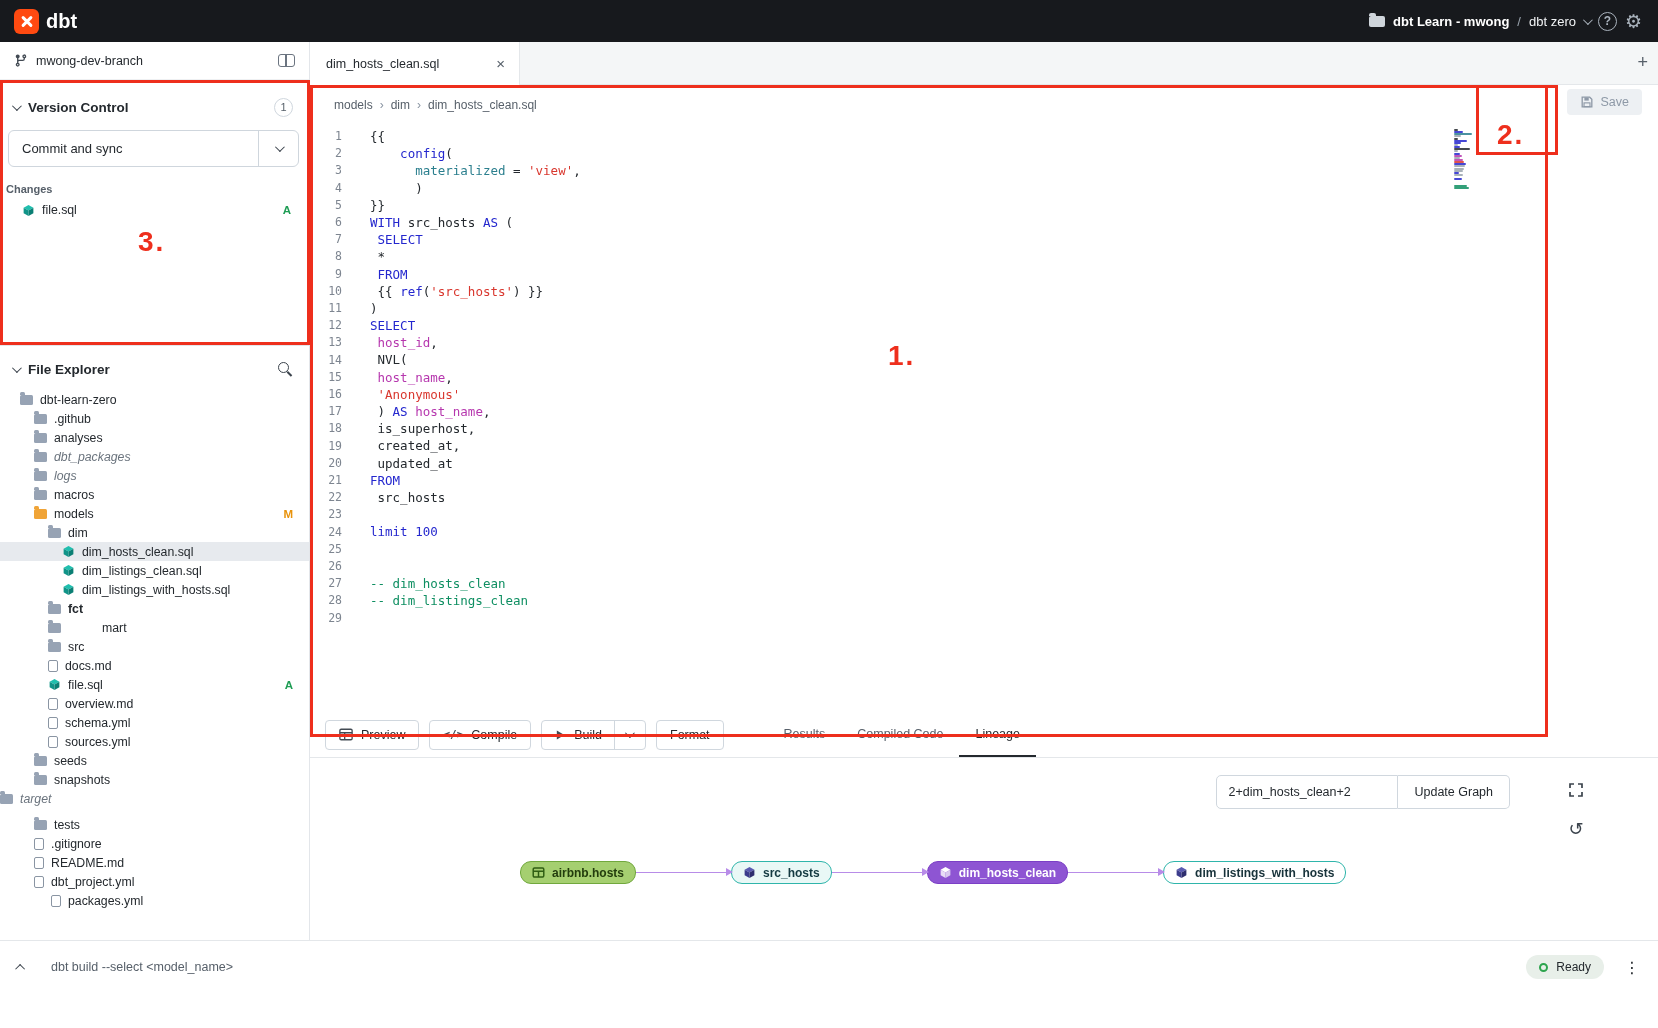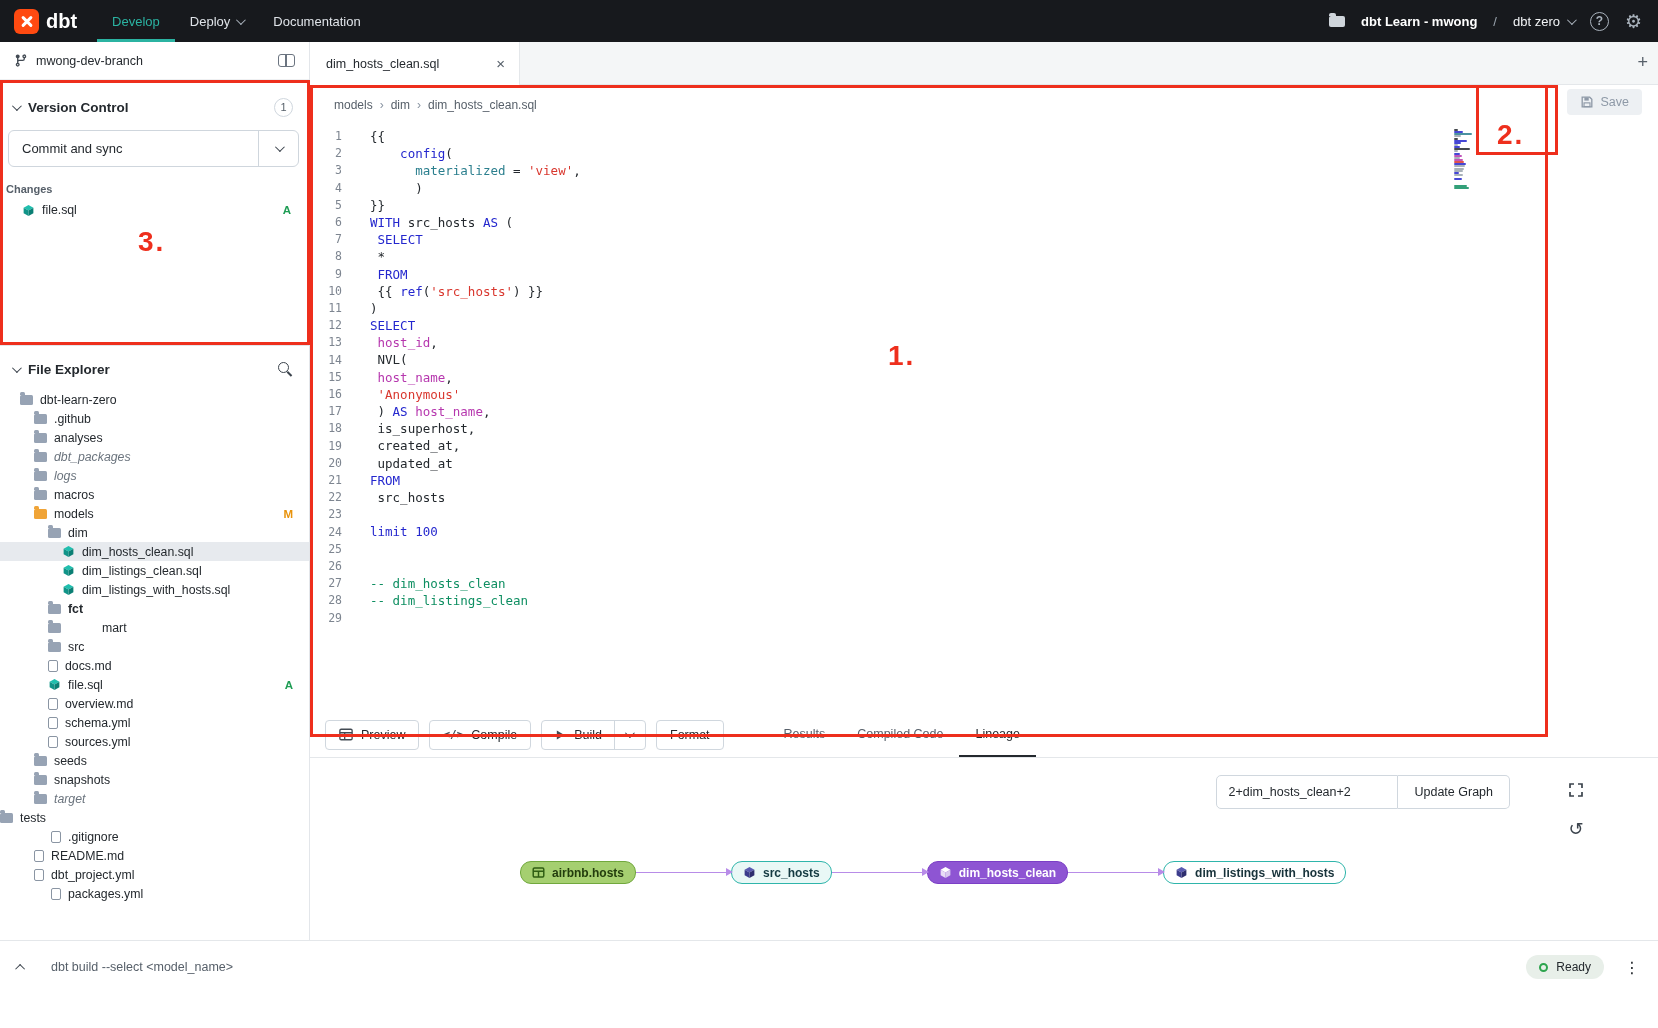--- a/index.html
+++ b/index.html
@@ -16,21 +16,21 @@
   .nav-left { display:flex; align-items:stretch; }
   .logo { display:flex; align-items:center; gap:7px; margin-right:20px; cursor:pointer; }
   .logo-mark { width:25px; height:25px; background:#ff4a11; border-radius:6px; position:relative; }
   .logo-mark::before, .logo-mark::after { content:""; position:absolute; left:5.5px; top:11px; width:14px; height:3px; background:#fff; border-radius:2px; }
   .logo-mark::before { transform:rotate(45deg); }
   .logo-mark::after { transform:rotate(-45deg); }
   .logo-text { color:#fff; font-size:20px; font-weight:bold; }
   .nav-menu { display:flex; align-items:stretch; }
   .nav-item { display:flex; align-items:center; gap:6px; padding:0 15px; font-size:13px; color:#dfe3e8; border-bottom:3px solid transparent; border-top:3px solid transparent; cursor:pointer; }
   .nav-item.active { color:#2bb3a2; border-bottom-color:#2bb3a2; }
-  .nav-right { display:flex; align-items:center; gap:16px; }
+  .nav-right { display:flex; align-items:center; gap:8px; }
   .nav-folder { width:16px; height:11px; background:#cfd5db; border-radius:2px; position:relative; }
   .nav-folder::before { content:""; position:absolute; top:-3px; left:0; width:7px; height:3px; background:#cfd5db; border-radius:2px 2px 0 0; }
   .nav-account { color:#fff; font-size:13px; font-weight:bold; }
   .nav-sep { color:#9aa3ad; font-size:13px; }
   .nav-project { color:#f2f4f6; font-size:13px; display:flex; align-items:center; gap:7px; cursor:pointer; }
   .nav-help { width:19px; height:19px; border:1.5px solid #aab3bd; border-radius:50%; color:#aab3bd; font-size:12px; font-weight:bold; display:flex; align-items:center; justify-content:center; cursor:pointer; }
   .nav-gear { color:#aab3bd; font-size:19px; font-family:"DejaVu Sans", sans-serif; cursor:pointer; line-height:1; }
 
   
   .chev { display:inline-block; width:7px; height:7px; border-right:1.7px solid currentColor; border-bottom:1.7px solid currentColor; transform:rotate(45deg) translateY(-2px); }
@@ -133,32 +133,20 @@
 </style>
 </head>
 <body>
 
 <header class="navbar">
   <div class="nav-left">
     <div class="logo">
       <span class="logo-mark"></span>
       <span class="logo-text">dbt</span>
     </div>
-    <nav class="nav-menu">
-        <div class="nav-item active">
-          <span>Develop</span>
-        </div>
-        <div class="nav-item">
-          <span>Deploy</span>
-          <i class="chev light"></i>
-        </div>
-        <div class="nav-item">
-          <span>Documentation</span>
-        </div>
-      </nav>
   </div>
   <div class="nav-right">
     <span class="nav-folder"></span>
     <span class="nav-account">dbt Learn - mwong</span>
     <span class="nav-sep">/</span>
     <span class="nav-project">
       <span>dbt zero</span>
       <i class="chev light"></i>
     </span>
     <span class="nav-help">?</span>
@@ -315,29 +303,29 @@
             <span class="tree-name">sources.yml</span>
           </div>
           <div class="tree-row" style="padding-left: 34px;">
             <span class="icon-folder"></span>
             <span class="tree-name">seeds</span>
           </div>
           <div class="tree-row" style="padding-left: 34px;">
             <span class="icon-folder"></span>
             <span class="tree-name">snapshots</span>
           </div>
-          <div class="tree-row italic" style="padding-left: 34px;">
+          <div class="tree-row italic" style="">
             <span class="icon-folder"></span>
             <span class="tree-name">target</span>
           </div>
-          <div class="tree-row" style="">
+          <div class="tree-row" style="padding-left: 34px; margin-top: 7px;">
             <span class="icon-folder"></span>
             <span class="tree-name">tests</span>
           </div>
-          <div class="tree-row" style="padding-left: 34px; margin-left: 17px;">
+          <div class="tree-row" style="padding-left: 34px;">
             <span class="icon-file"></span>
             <span class="tree-name">.gitignore</span>
           </div>
           <div class="tree-row" style="padding-left: 34px;">
             <span class="icon-file"></span>
             <span class="tree-name">README.md</span>
           </div>
           <div class="tree-row" style="padding-left: 34px;">
             <span class="icon-file"></span>
             <span class="tree-name">dbt_project.yml</span>

